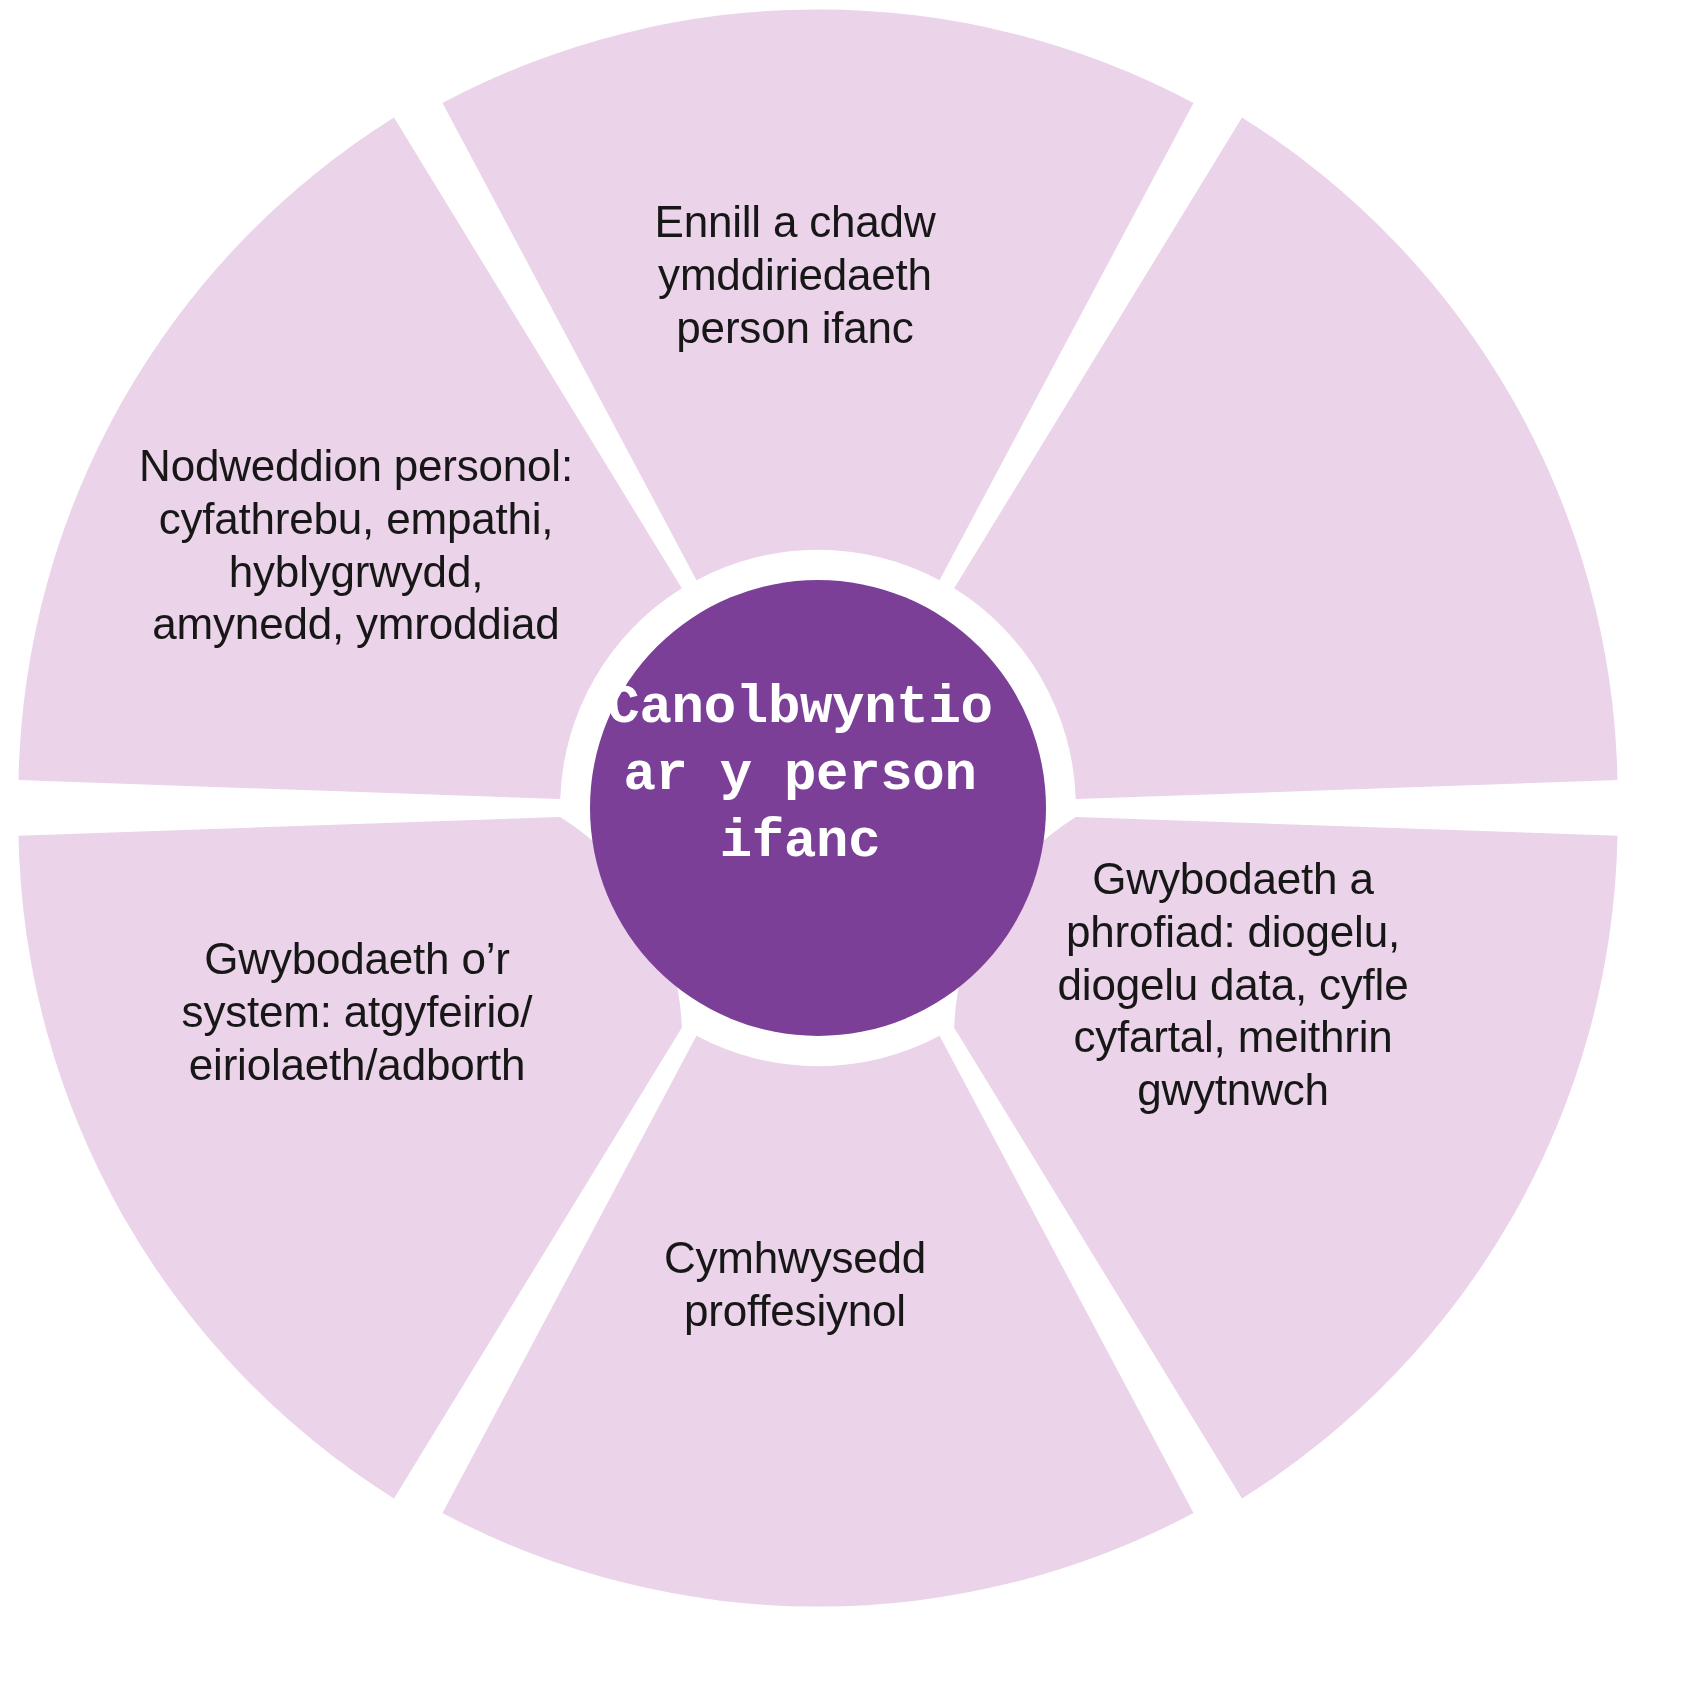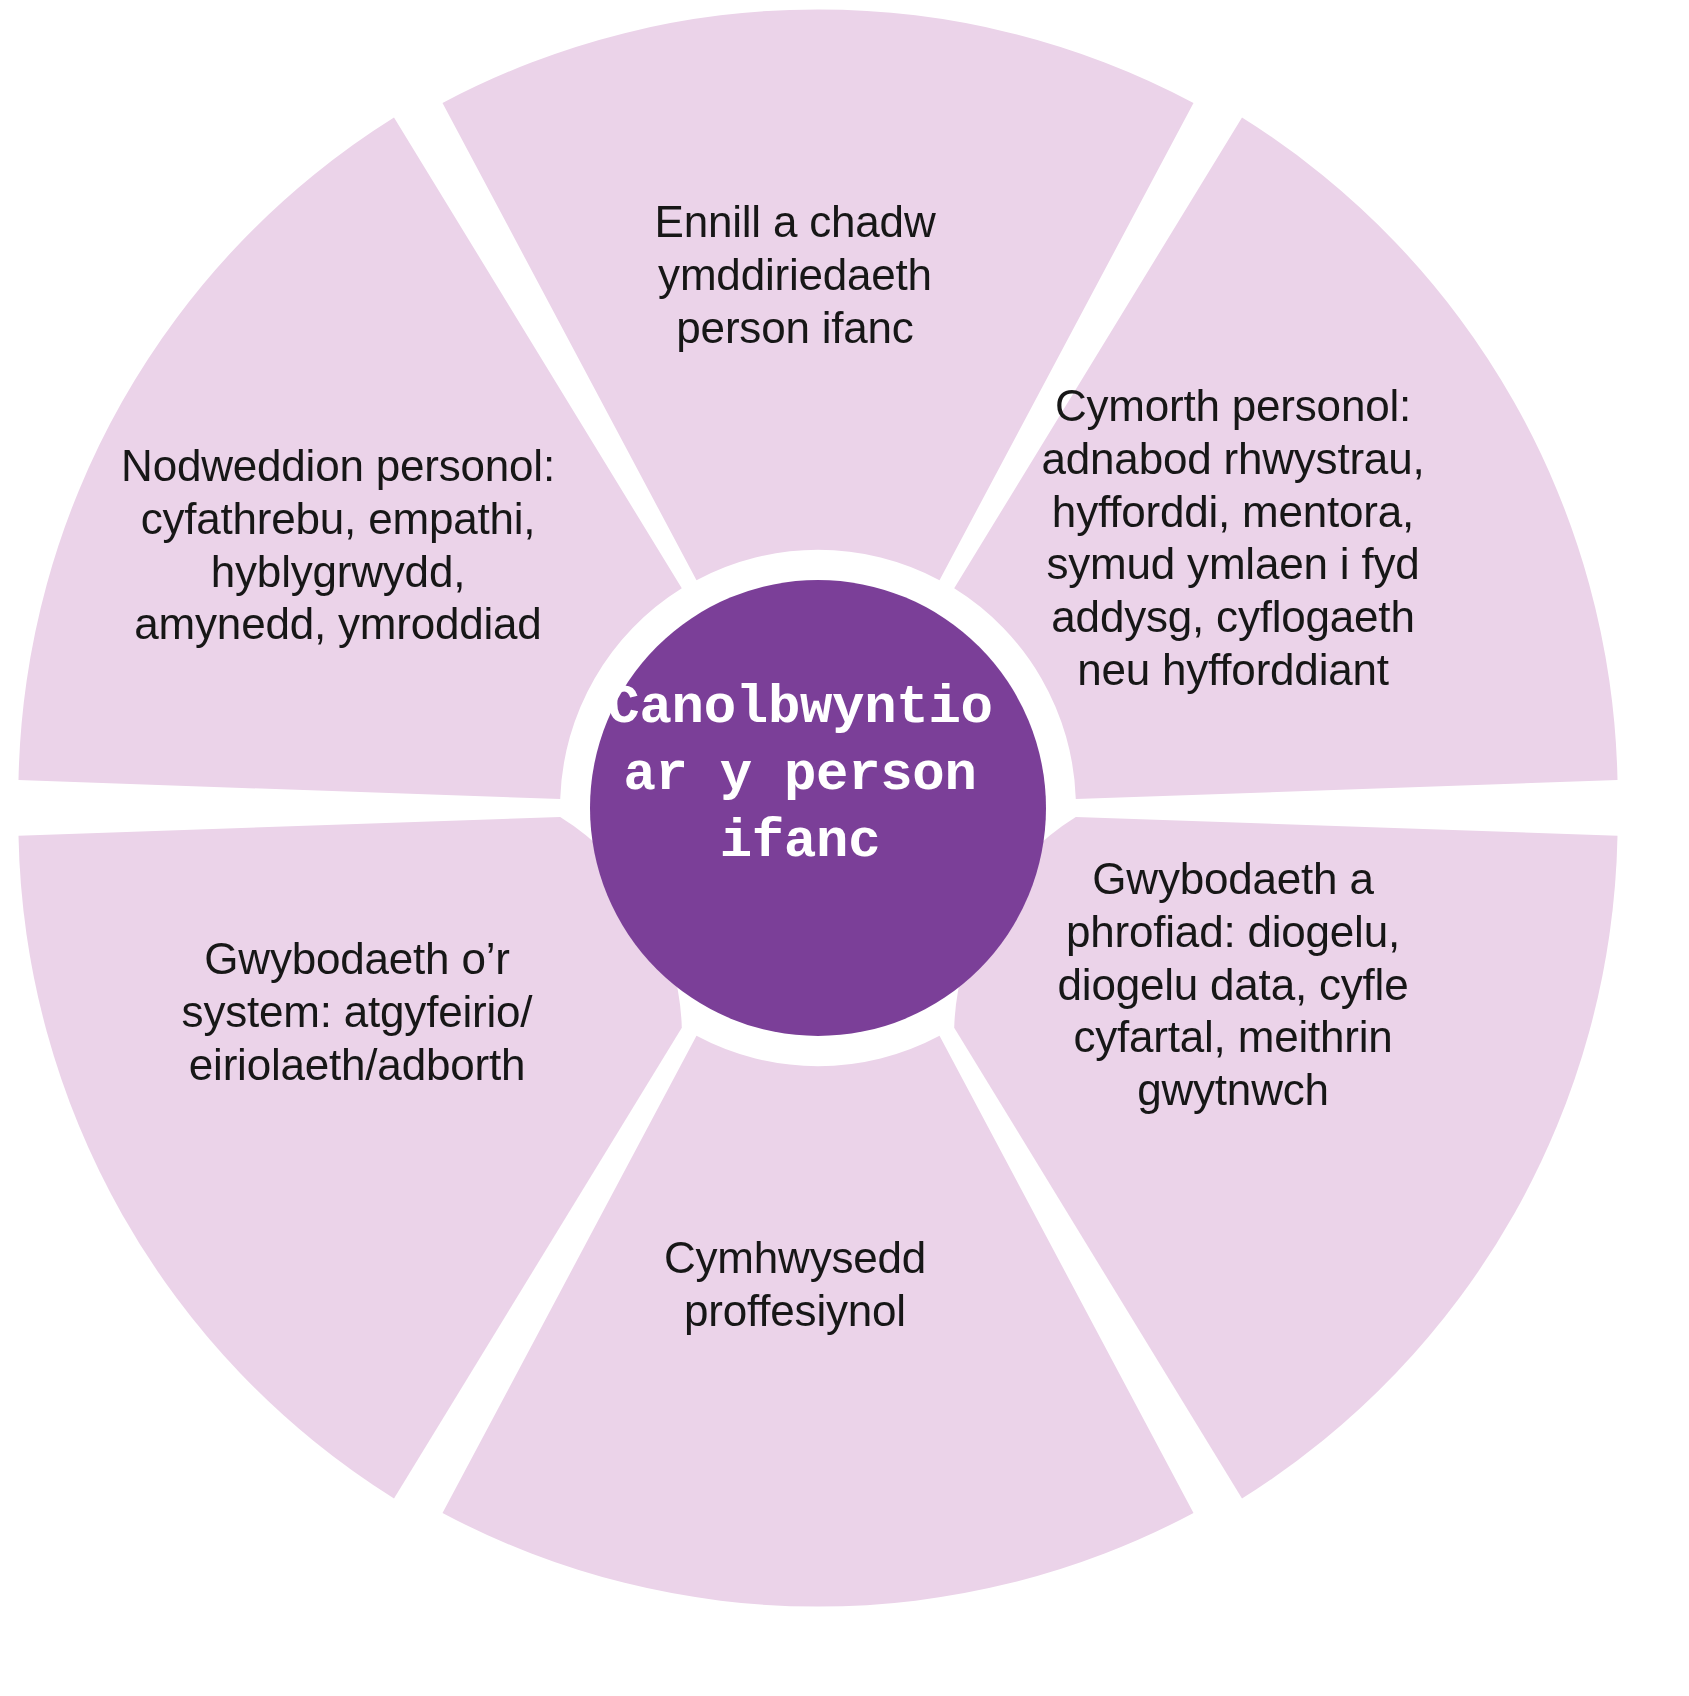--- a/index.html
+++ b/index.html
@@ -49,21 +49,21 @@
     letter-spacing: -0.3px;
     font-family: Liberation Mono, monospace;
   }
 
   
   #label-top         { left: 545px;  top: 196px;  width: 500px; }
   #label-top-right   { left: 1018px; top: 380px;  width: 430px; }
   #label-bottom-right{ left: 1033px; top: 853px;  width: 400px; }
   #label-bottom      { left: 585px;  top: 1232px; width: 420px; }
   #label-bottom-left { left: 147px;  top: 925px;  width: 420px; margin-top: 8px; }
-  #label-top-left    { left: 88px;  top: 440px;  width: 500px; }
+  #label-top-left    { left: 106px;  top: 440px;  width: 500px; }
   #hub-label         { left: 570px;  top: 675px;  width: 460px; }
 </style>
 </head>
 <body>
 
 <div id="wheel-diagram">
 
   <svg id="wheel-svg" viewBox="0 0 1689 1696" xmlns="http://www.w3.org/2000/svg" aria-hidden="true">
     <defs>
       
@@ -108,26 +108,20 @@
                Z"></path>
     </g>
 
     <circle cx="818" cy="808" r="228" fill="#7b3f98"></circle>
   </svg>
 
   <div class="segment-label" id="label-top">Ennill a chadw
 ymddiriedaeth
 person ifanc</div>
 
-  <div class="segment-label" id="label-top-right">Cymorth personol:
-adnabod rhwystrau,
-hyfforddi, mentora,
-symud ymlaen i fyd
-addysg, cyflogaeth
-neu hyfforddiant</div>
 
   <div class="segment-label" id="label-bottom-right">Gwybodaeth a
 phrofiad: diogelu,
 diogelu data, cyfle
 cyfartal, meithrin
 gwytnwch</div>
 
   <div class="segment-label" id="label-bottom">Cymhwysedd
 proffesiynol</div>
 

